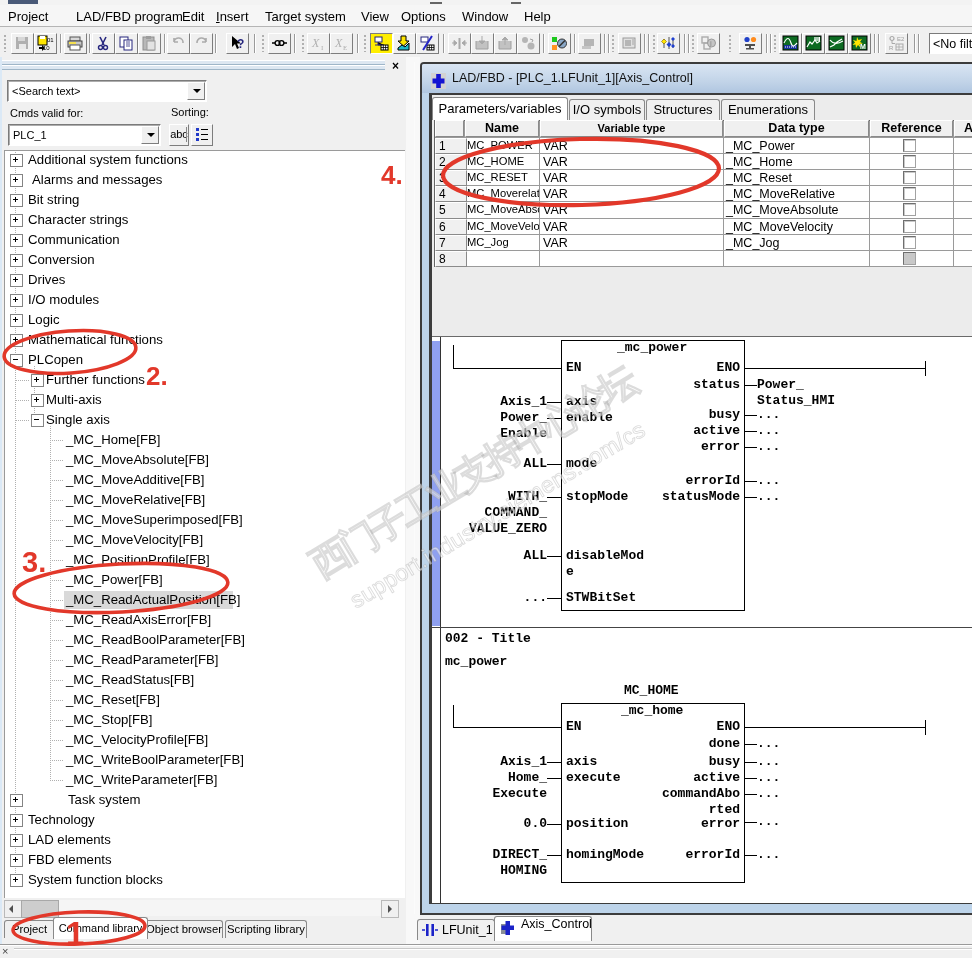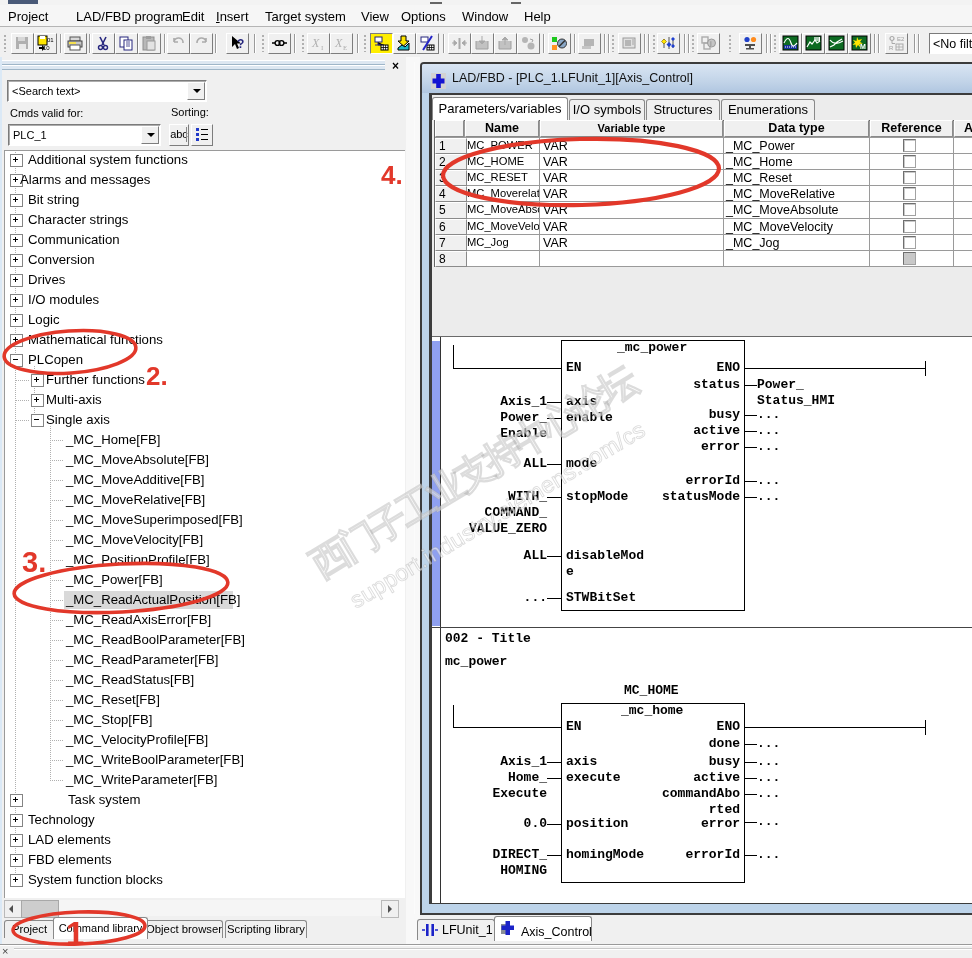--- a/index.html
+++ b/index.html
@@ -337,21 +337,21 @@
 <div class="ab" style="left:4px;top:150px;width:400px;height:747px;background:#fff;border-top:1px solid #9a9a9a;border-left:1px solid #9a9a9a;"></div>
 <div class="ab" style="left:405px;top:57px;width:1px;height:883px;background:#606060;"></div>
 <div id="tree">
 <div class="ab" style="left:15px;top:152px;width:1px;height:734px;background:repeating-linear-gradient(to bottom,#b0b0b0 0 1px,transparent 1px 2px);"></div>
 <div class="ab" style="left:34px;top:366px;width:1px;height:60px;background:repeating-linear-gradient(to bottom,#b0b0b0 0 1px,transparent 1px 2px);"></div>
 <div class="ab" style="left:50px;top:426px;width:1px;height:354px;background:repeating-linear-gradient(to bottom,#b0b0b0 0 1px,transparent 1px 2px);"></div>
 <div class="ab" style="left:64px;top:591px;width:169px;height:18px;background:#d9d9d9;"></div>
 <div class="pbox plus" style="left:10px;top:154px;"></div>
 <div class="trow" style="left:28px;top:150px;">Additional system functions</div>
 <div class="pbox plus" style="left:10px;top:174px;"></div>
-<div class="trow" style="left:20px;top:170px;">Alarms and messages</div>
+<div class="trow" style="left:32px;top:170px;">Alarms and messages</div>
 <div class="pbox plus" style="left:10px;top:194px;"></div>
 <div class="trow" style="left:28px;top:190px;">Bit string</div>
 <div class="pbox plus" style="left:10px;top:214px;"></div>
 <div class="trow" style="left:28px;top:210px;">Character strings</div>
 <div class="pbox plus" style="left:10px;top:234px;"></div>
 <div class="trow" style="left:28px;top:230px;">Communication</div>
 <div class="pbox plus" style="left:10px;top:254px;"></div>
 <div class="trow" style="left:28px;top:250px;">Conversion</div>
 <div class="pbox plus" style="left:10px;top:274px;"></div>
 <div class="trow" style="left:28px;top:270px;">Drives</div>
@@ -628,21 +628,21 @@
         <rect x="9.4" y="1" width="2.6" height="12" fill="#1b23c8"></rect>
       </svg>
       <span style="position:absolute;left:24px;top:3px;font-size:12.5px;">LFUnit_1</span>
     </div>
 <div class="tab on" style="left:494px;top:916px;width:96px;height:24px;">
       <svg width="16" height="16" style="position:absolute;left:5px;top:4px;">
         <rect x="1" y="3" width="7" height="10" fill="#8a8f98"></rect>
         <rect x="5.5" y="0" width="4.5" height="14" fill="#1b23c8"></rect>
         <rect x="1.5" y="4.5" width="12.5" height="4.5" fill="#1b23c8"></rect>
       </svg>
-      <span style="position:absolute;left:26px;top:8px;font-size:12.5px;">Axis_Control</span>
+      <span style="position:absolute;left:26px;top:0;font-size:12.5px;">Axis_Control</span>
     </div>
 <div class="ab" style="left:0;top:944px;width:972px;height:14px;background:#f0f0f0;border-top:1px solid #9a9a9a;box-shadow:inset 0 1px 0 #fff;"></div>
 <div class="ab" style="left:2px;top:946px;width:10px;height:10px;font-size:11px;color:#444;line-height:10px;">×</div>
 <div class="ab" style="left:14px;top:948px;width:958px;height:1px;background:#c8c8c8;border-bottom:1px solid #fff;"></div>
 </div>
 
 <div id="watermark" style="position:absolute;left:182px;top:389px;width:600px;height:200px;transform:rotate(-31deg);transform-origin:center;pointer-events:none;z-index:30;display:flex;flex-direction:column;align-items:center;justify-content:center;">
 <div style="font-size:38px;letter-spacing:-4.5px;color:rgba(255,255,255,0.55);-webkit-text-stroke:1px rgba(158,158,158,0.36);font-weight:bold;white-space:nowrap;">西门子工业支持中心论坛</div>
 <div style="font-size:23px;letter-spacing:0.2px;color:rgba(255,255,255,0.55);-webkit-text-stroke:0.9px rgba(158,158,158,0.36);margin-top:10px;white-space:nowrap;">support.industry.siemens.com/cs</div>
 </div>

